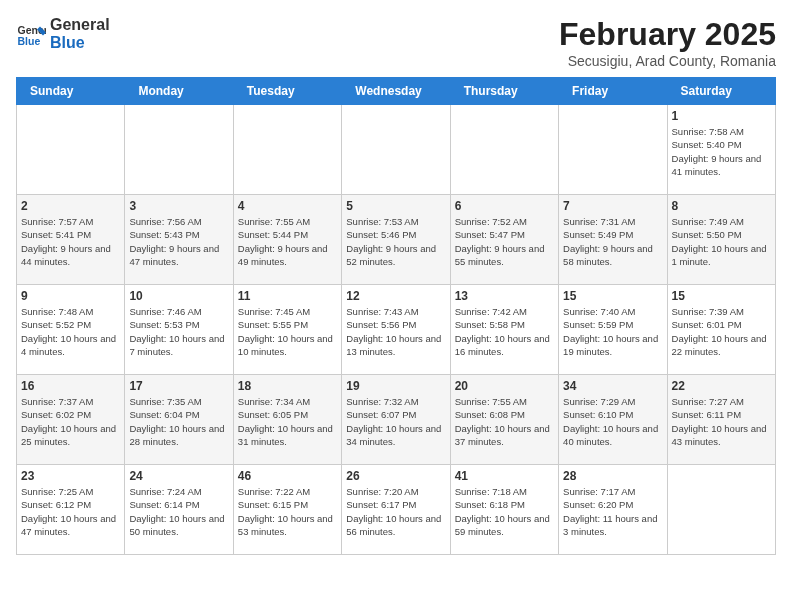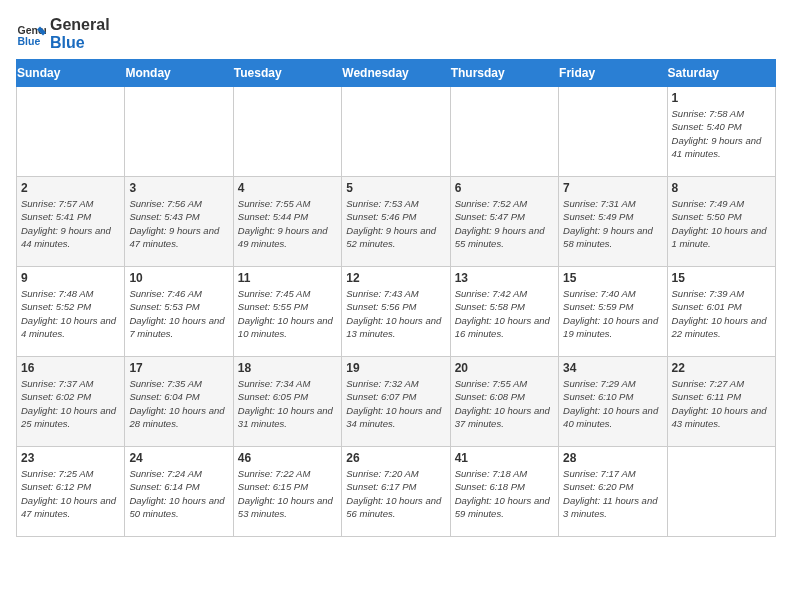--- a/index.html
+++ b/index.html
@@ -40,21 +40,21 @@
     table {
       width: 100%;
       border-collapse: collapse;
       table-layout: fixed;
     }
     thead tr th {
       background-color: #2a7fd4;
       color: #fff;
       font-size: 12px;
       font-weight: bold;
-      padding: 6px 0;
+      padding: 6px 13px;
       text-align: left;
       border: 1px solid #2a7fd4;
     }
     tbody tr td {
       vertical-align: top;
       font-size: 10px;
       color: #333;
       padding: 4px;
       border: 1px solid #ccc;
       height: 90px;
@@ -66,38 +66,41 @@
     .day-number {
       font-weight: bold;
       font-size: 12px;
       display: block;
       margin-bottom: 2px;
     }
     .day-info {
       font-size: 9.5px;
       line-height: 1.4;
       color: #444;
-      font-style: italic;
     }
   </style>
 </head>
 <body>
 
 <div class="header-area">
   <div class="logo">
     <svg class="logo-icon" viewBox="0 0 40 40">
       <text x="2" y="20" font-size="14" font-weight="bold" fill="#333">General</text>
       <text x="2" y="34" font-size="14" font-weight="bold" fill="#1a6bbf">Blue</text>
       <polygon points="32,10 40,18 36,22 28,14" fill="#1a6bbf"></polygon>
     </svg>
     <div>
       <div style="font-size:16px;font-weight:bold;color:#333;line-height:1.1;">General</div>
       <div style="font-size:16px;font-weight:bold;color:#1a6bbf;line-height:1.1;">Blue</div>
     </div>
   </div>
+  <div class="title-area">
+    <div class="main-title">February 2025</div>
+    <div class="sub-title">Secusigiu, Arad County, Romania</div>
+  </div>
 </div>
 
 <table>
   <thead>
     <tr>
     <th>Sunday</th>
         <th>Monday</th>
         <th>Tuesday</th>
         <th>Wednesday</th>
         <th>Thursday</th>

